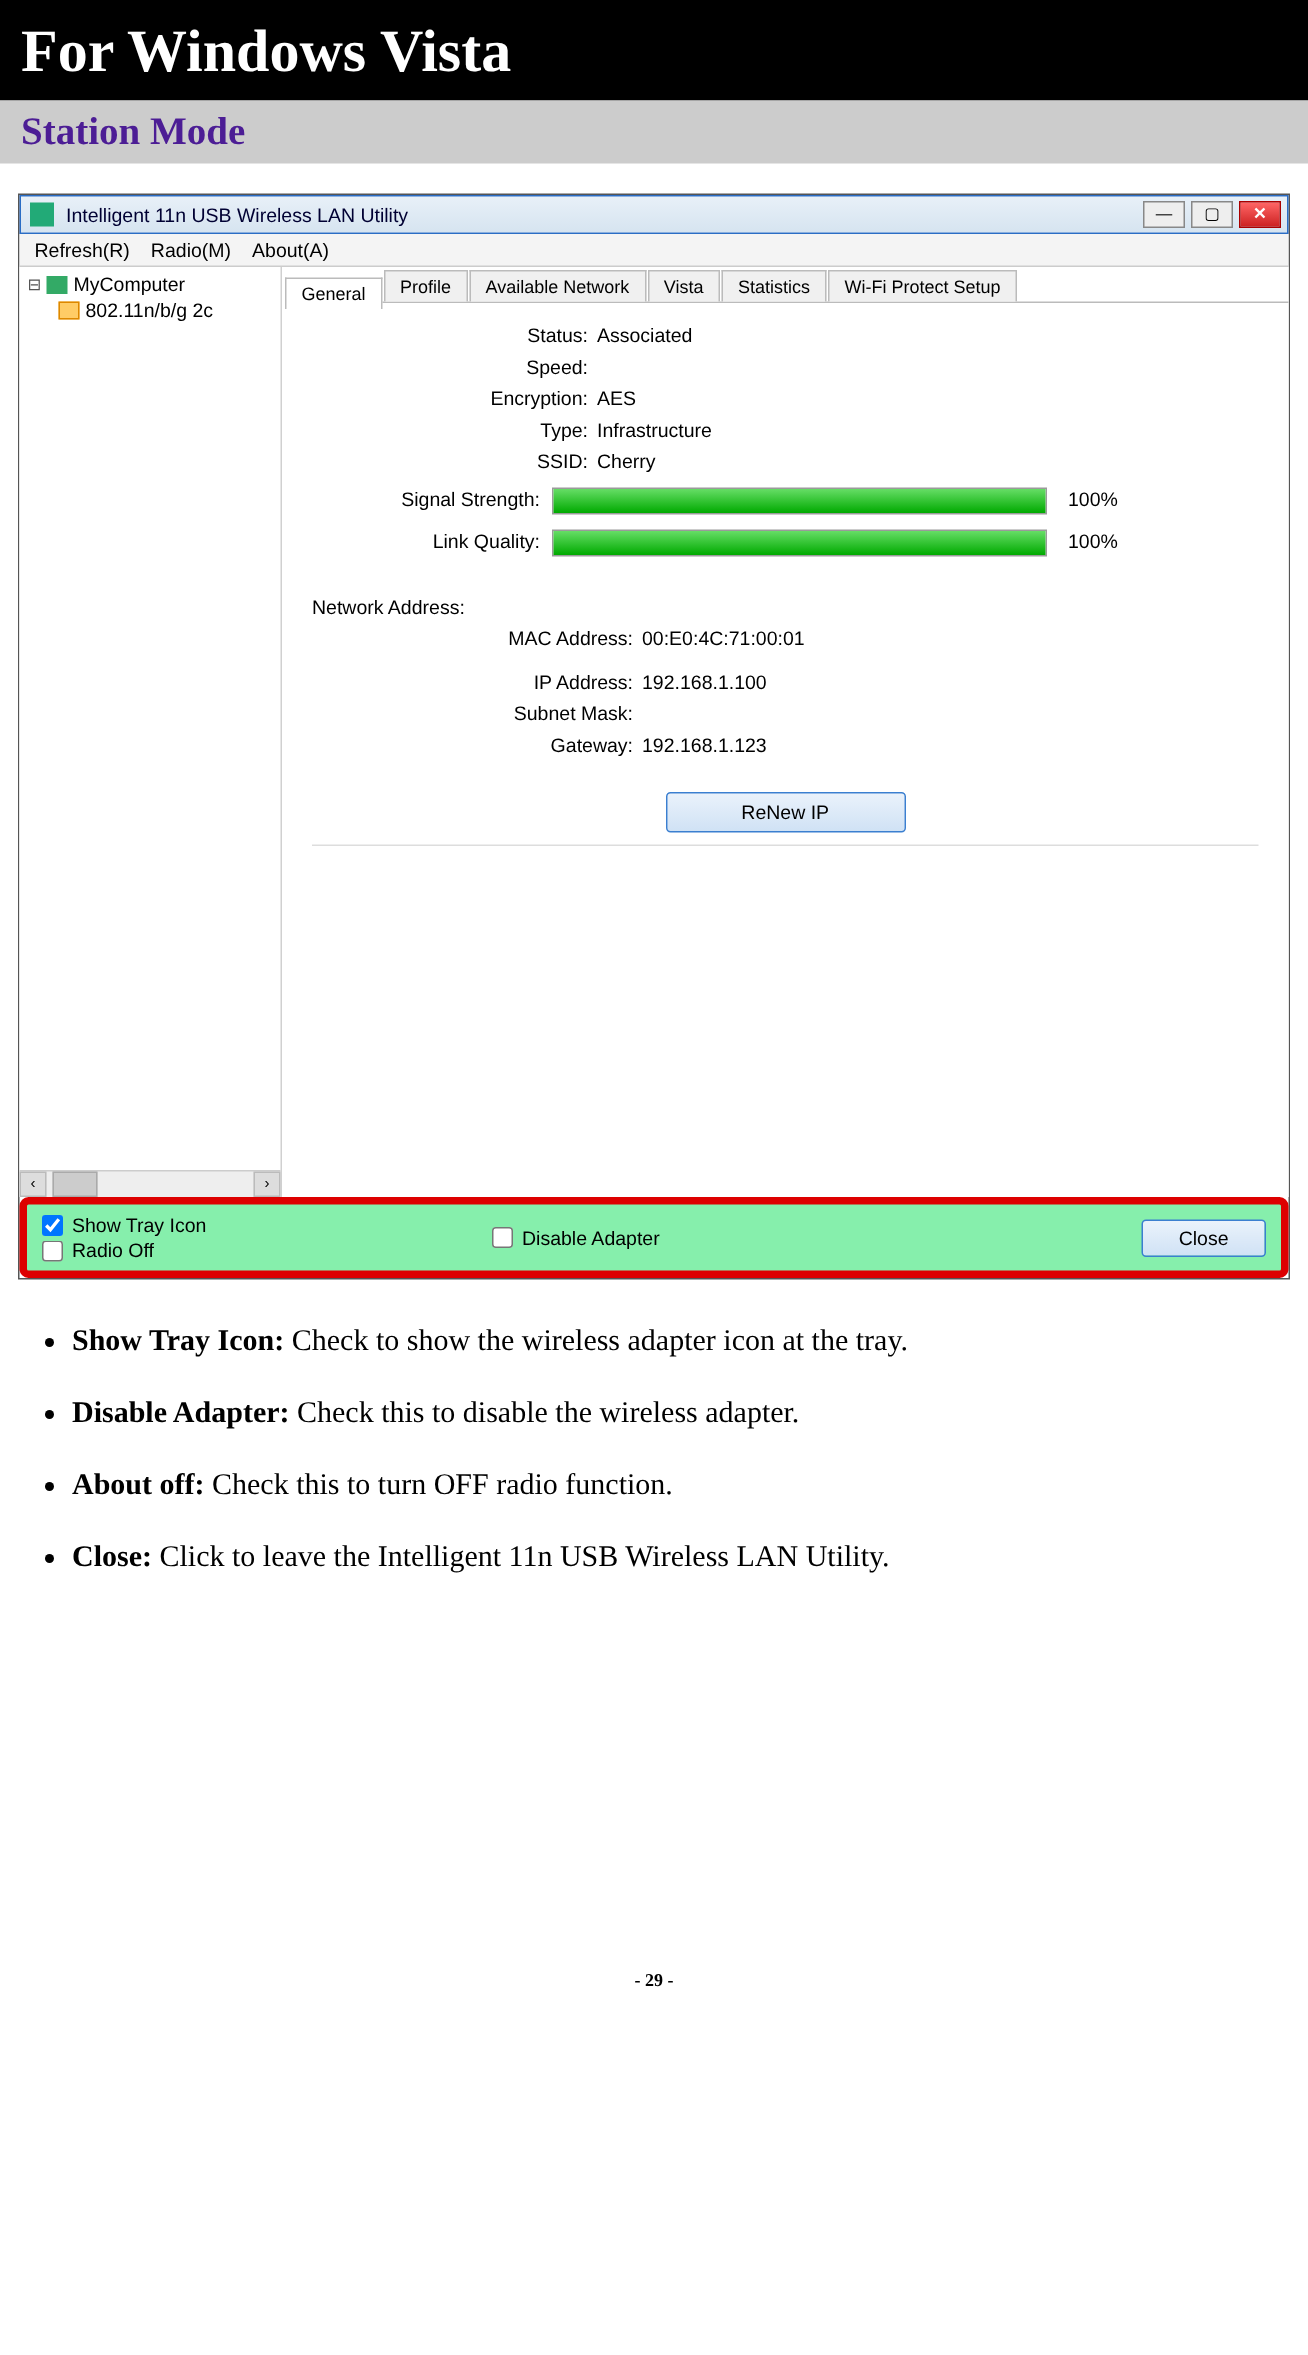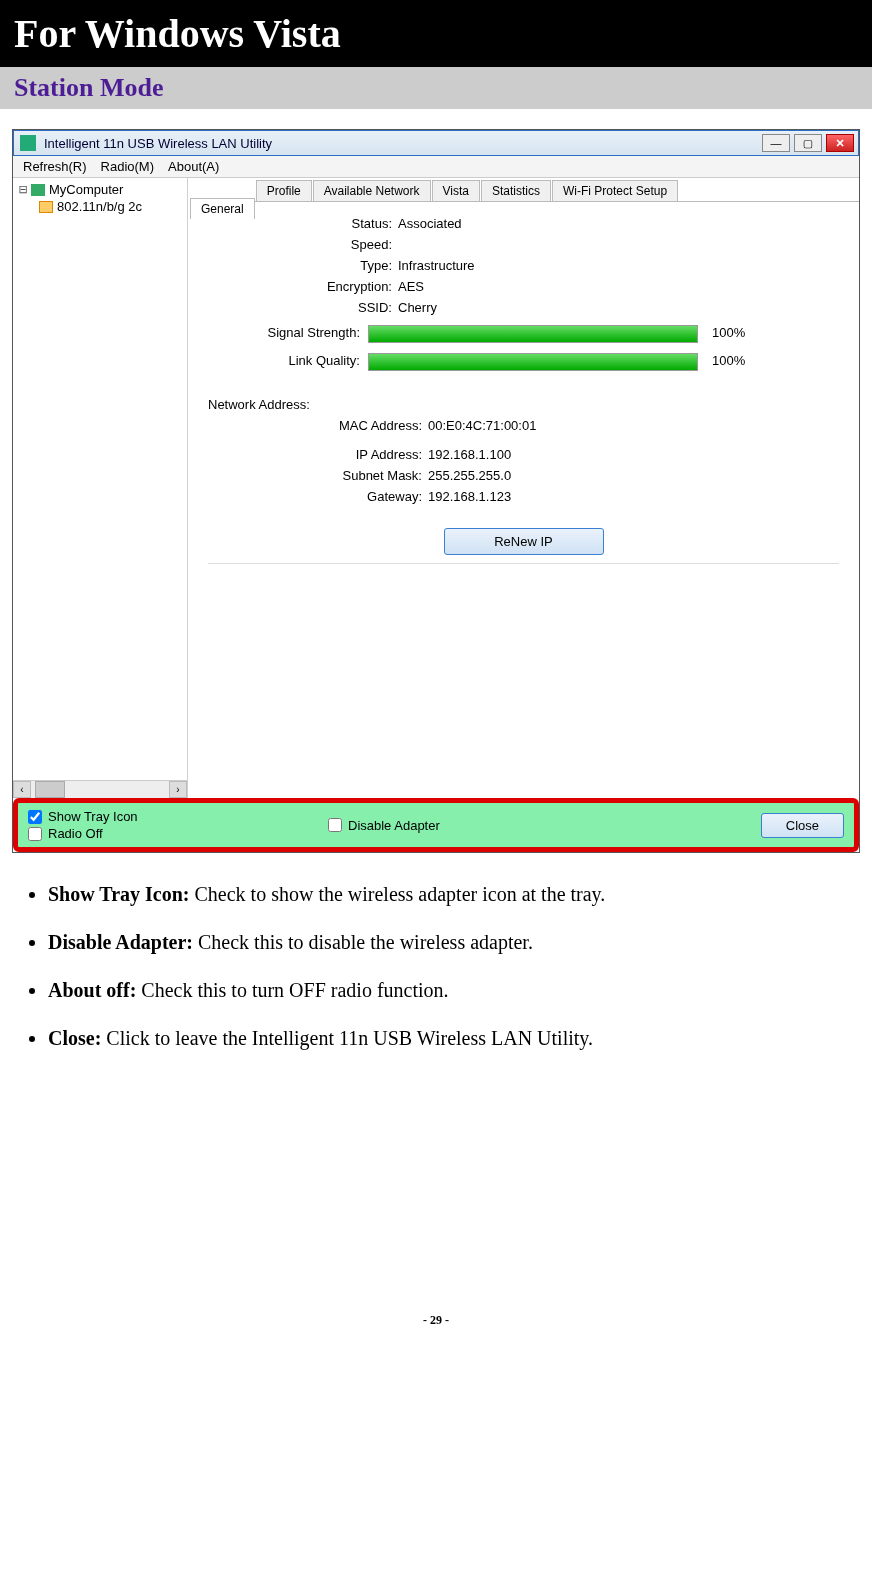--- a/index.html
+++ b/index.html
@@ -23,21 +23,21 @@
     .tree-toggle { width: 12px; text-align: center; color: #555; font-size: 11px; }
     .tree-icon { width: 14px; height: 12px; background: #3a6; margin-right: 2px; }
     .tree-child { margin-left: 22px; display: flex; align-items: center; gap: 4px; margin-top: 2px; }
     .tree-child-icon { width: 14px; height: 12px; background: #fc6; border: 1px solid #d80; }
     .tree-scrollbar { position: absolute; bottom: 0; left: 0; right: 0; height: 18px; background: #eee; border-top: 1px solid #ccc; display: flex; }
     .sb-arrow { width: 18px; background: #ddd; border: 1px solid #bbb; text-align: center; font-size: 10px; line-height: 16px; }
     .sb-thumb { width: 30px; background: #ccc; border: 1px solid #aaa; margin-left: 4px; }
     .right-panel { flex: 1; background: #fff; padding: 0; }
     .tabrow { display: flex; border-bottom: 1px solid #bbb; margin-top: 2px; margin-left: 2px; }
     .tab { padding: 3px 10px; border: 1px solid #bbb; border-bottom: none; background: #f0f0f0; font-size: 12px; margin-right: 1px; }
-    .tab.active { background: #fff; position: relative; top: 18px; }
+    .tab.active { background: #fff; position: relative; top: 5px; }
     .general-body { padding: 14px 20px 10px 20px; }
     .info-row { display: flex; margin-bottom: 6px; font-size: 13px; }
     .info-label { width: 190px; text-align: right; padding-right: 6px; }
     .info-value { flex: 1; }
     .bar-row { display: flex; align-items: flex-start; margin: 10px 0; }
     .bar-label { width: 160px; text-align: right; padding-right: 8px; font-size: 13px; }
     .bar-track { width: 330px; height: 18px; border: 1px solid #9a9a9a; background: #fff; }
     .bar-fill { height: 100%; background: linear-gradient(#6d6,#0a0); }
     .bar-pct { margin-left: 14px; font-size: 13px; }
     .net-header { margin-top: 26px; font-size: 13px; }
@@ -105,26 +105,26 @@
           </div>
           <div class="general-body">
             <div class="info-row">
                 <div class="info-label">Status:</div>
                 <div class="info-value">Associated</div>
               </div>
             <div class="info-row">
                 <div class="info-label">Speed:</div>
               </div>
             <div class="info-row">
+                <div class="info-label">Encryption:</div>
+                <div class="info-value">AES</div>
+              </div>
+            <div class="info-row">
                 <div class="info-label">Type:</div>
                 <div class="info-value">Infrastructure</div>
-              </div>
-            <div class="info-row">
-                <div class="info-label">Encryption:</div>
-                <div class="info-value">AES</div>
               </div>
             <div class="info-row">
                 <div class="info-label">SSID:</div>
                 <div class="info-value">Cherry</div>
               </div>
             <div class="bar-row">
               <div class="bar-label">Signal Strength:</div>
               <div class="bar-track">
                   <div class="bar-fill" style="width:100%"></div>
                 </div>
@@ -141,21 +141,20 @@
             <div class="info-row" style="margin-top:6px">
                 <div class="info-label" style="width:220px">MAC Address:</div>
                 <div class="info-value">00:E0:4C:71:00:01</div>
               </div>
             <div class="info-row" style="margin-top:14px">
                 <div class="info-label" style="width:220px">IP Address:</div>
                 <div class="info-value">192.168.1.100</div>
               </div>
             <div class="info-row">
                 <div class="info-label" style="width:220px">Subnet Mask:</div>
-                <div class="info-value">255.255.255.0</div>
               </div>
             <div class="info-row">
                 <div class="info-label" style="width:220px">Gateway:</div>
                 <div class="info-value">192.168.1.123</div>
               </div>
             <button class="renew-btn">ReNew IP</button>
             <hr style="border:none;border-top:1px solid #ddd; margin-top:6px;">
           </div>
         </div>
       </div>

